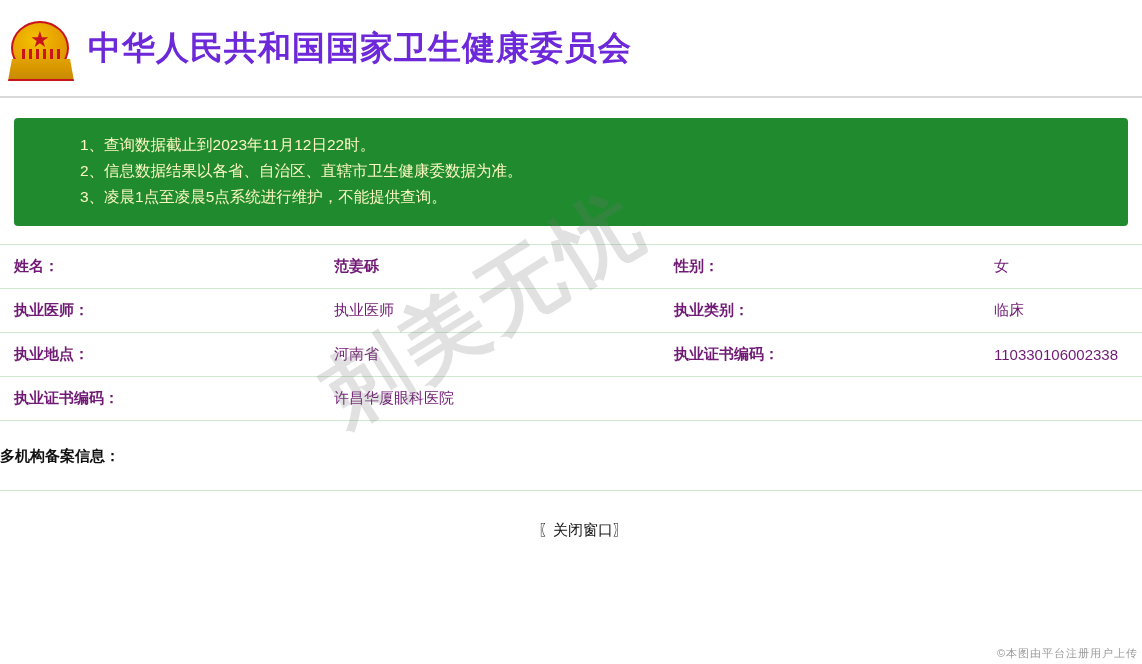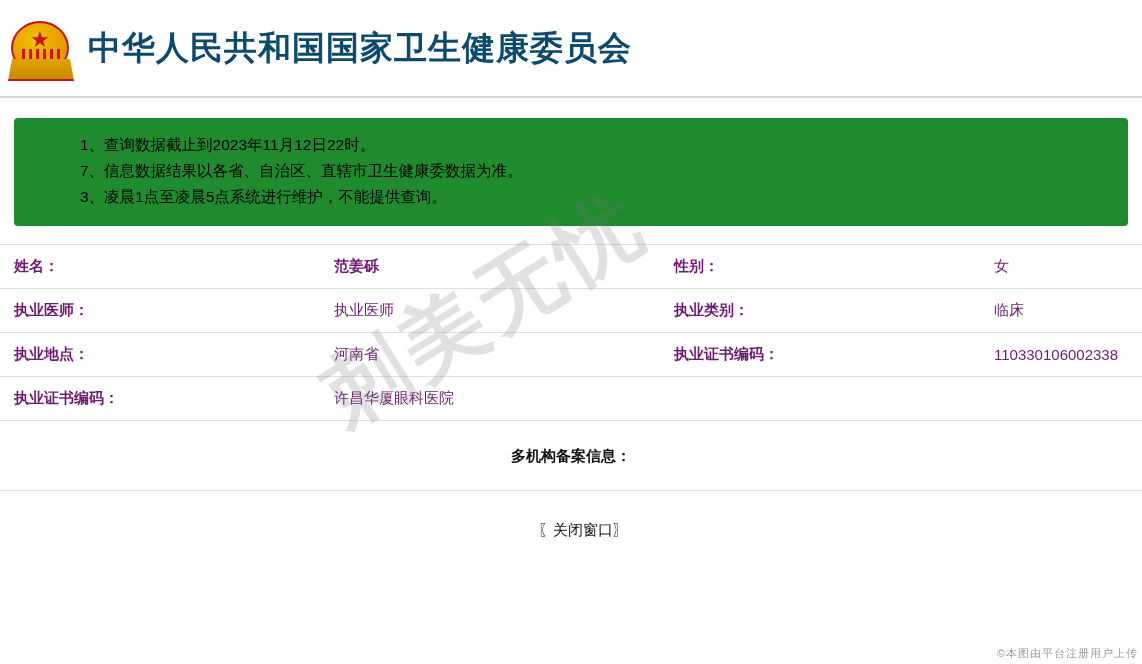--- a/index.html
+++ b/index.html
@@ -56,21 +56,21 @@
     line-height: 22px;
   }
   .emblem .bars {
     position: absolute;
     left: 14px; top: 34px;
     width: 38px; height: 14px;
     background: repeating-linear-gradient(90deg, #c8141b 0 3px, transparent 3px 7px);
   }
   .titles { display: flex; flex-direction: column; justify-content: center; }
   .title-cn {
-    color: #0c4a6e;
+    color: #6d28d9;
     font-size: 33px;
     font-weight: bold;
     letter-spacing: 1px;
     line-height: 40px;
     white-space: nowrap;
   }
   .title-en {
     color: #c8141b;
     font-size: 13.5px;
     font-weight: bold;
@@ -83,21 +83,21 @@
     height: 2px;
     background: #d9d9d9;
   }
 
   
   .notice-wrap {
     padding: 20px 14px 0 14px;
   }
   .notice {
     background: #1f8a2e;
-    color: #000000;
+    color: #fef9c3;
     border-radius: 4px;
     padding: 14px 10px 16px 10px;
   }
   .notice-line {
     font-size: 15.5px;
     line-height: 26px;
     padding-left: 56px;
     white-space: nowrap;
   }
 
@@ -124,21 +124,20 @@
     color: #111;
   }
   td.value { font-weight: normal; }
   td.value.name { font-weight: bold; }
   .col-l1 { width: 320px; }
   .col-v1 { width: 340px; }
   .col-l2 { width: 320px; }
   .col-v2 { width: 162px; }
 
   .section-title {
-    text-align: center;
     font-size: 15px;
     font-weight: bold;
     color: #111;
     padding: 26px 0 24px 0;
     border-bottom: 1px solid #cfe8cf;
   }
   .close-wrap {
     text-align: center;
     padding-top: 30px;
     font-size: 15px;
@@ -185,21 +184,21 @@
     </div>
     <div class="titles">
       <div class="title-cn">中华人民共和国国家卫生健康委员会</div>
     </div>
   </div>
   <div class="header-rule"></div>
 
   <div class="notice-wrap">
     <div class="notice">
       <div class="notice-line">1、查询数据截止到2023年11月12日22时。</div>
-      <div class="notice-line">7、信息数据结果以各省、自治区、直辖市卫生健康委数据为准。</div>
+      <div class="notice-line">2、信息数据结果以各省、自治区、直辖市卫生健康委数据为准。</div>
       <div class="notice-line">3、凌晨1点至凌晨5点系统进行维护，不能提供查询。</div>
     </div>
   </div>
 
   <div class="table-wrap">
     <table class="info">
       <colgroup>
         <col class="col-l1">
           <col class="col-v1">
           <col class="col-l2">

